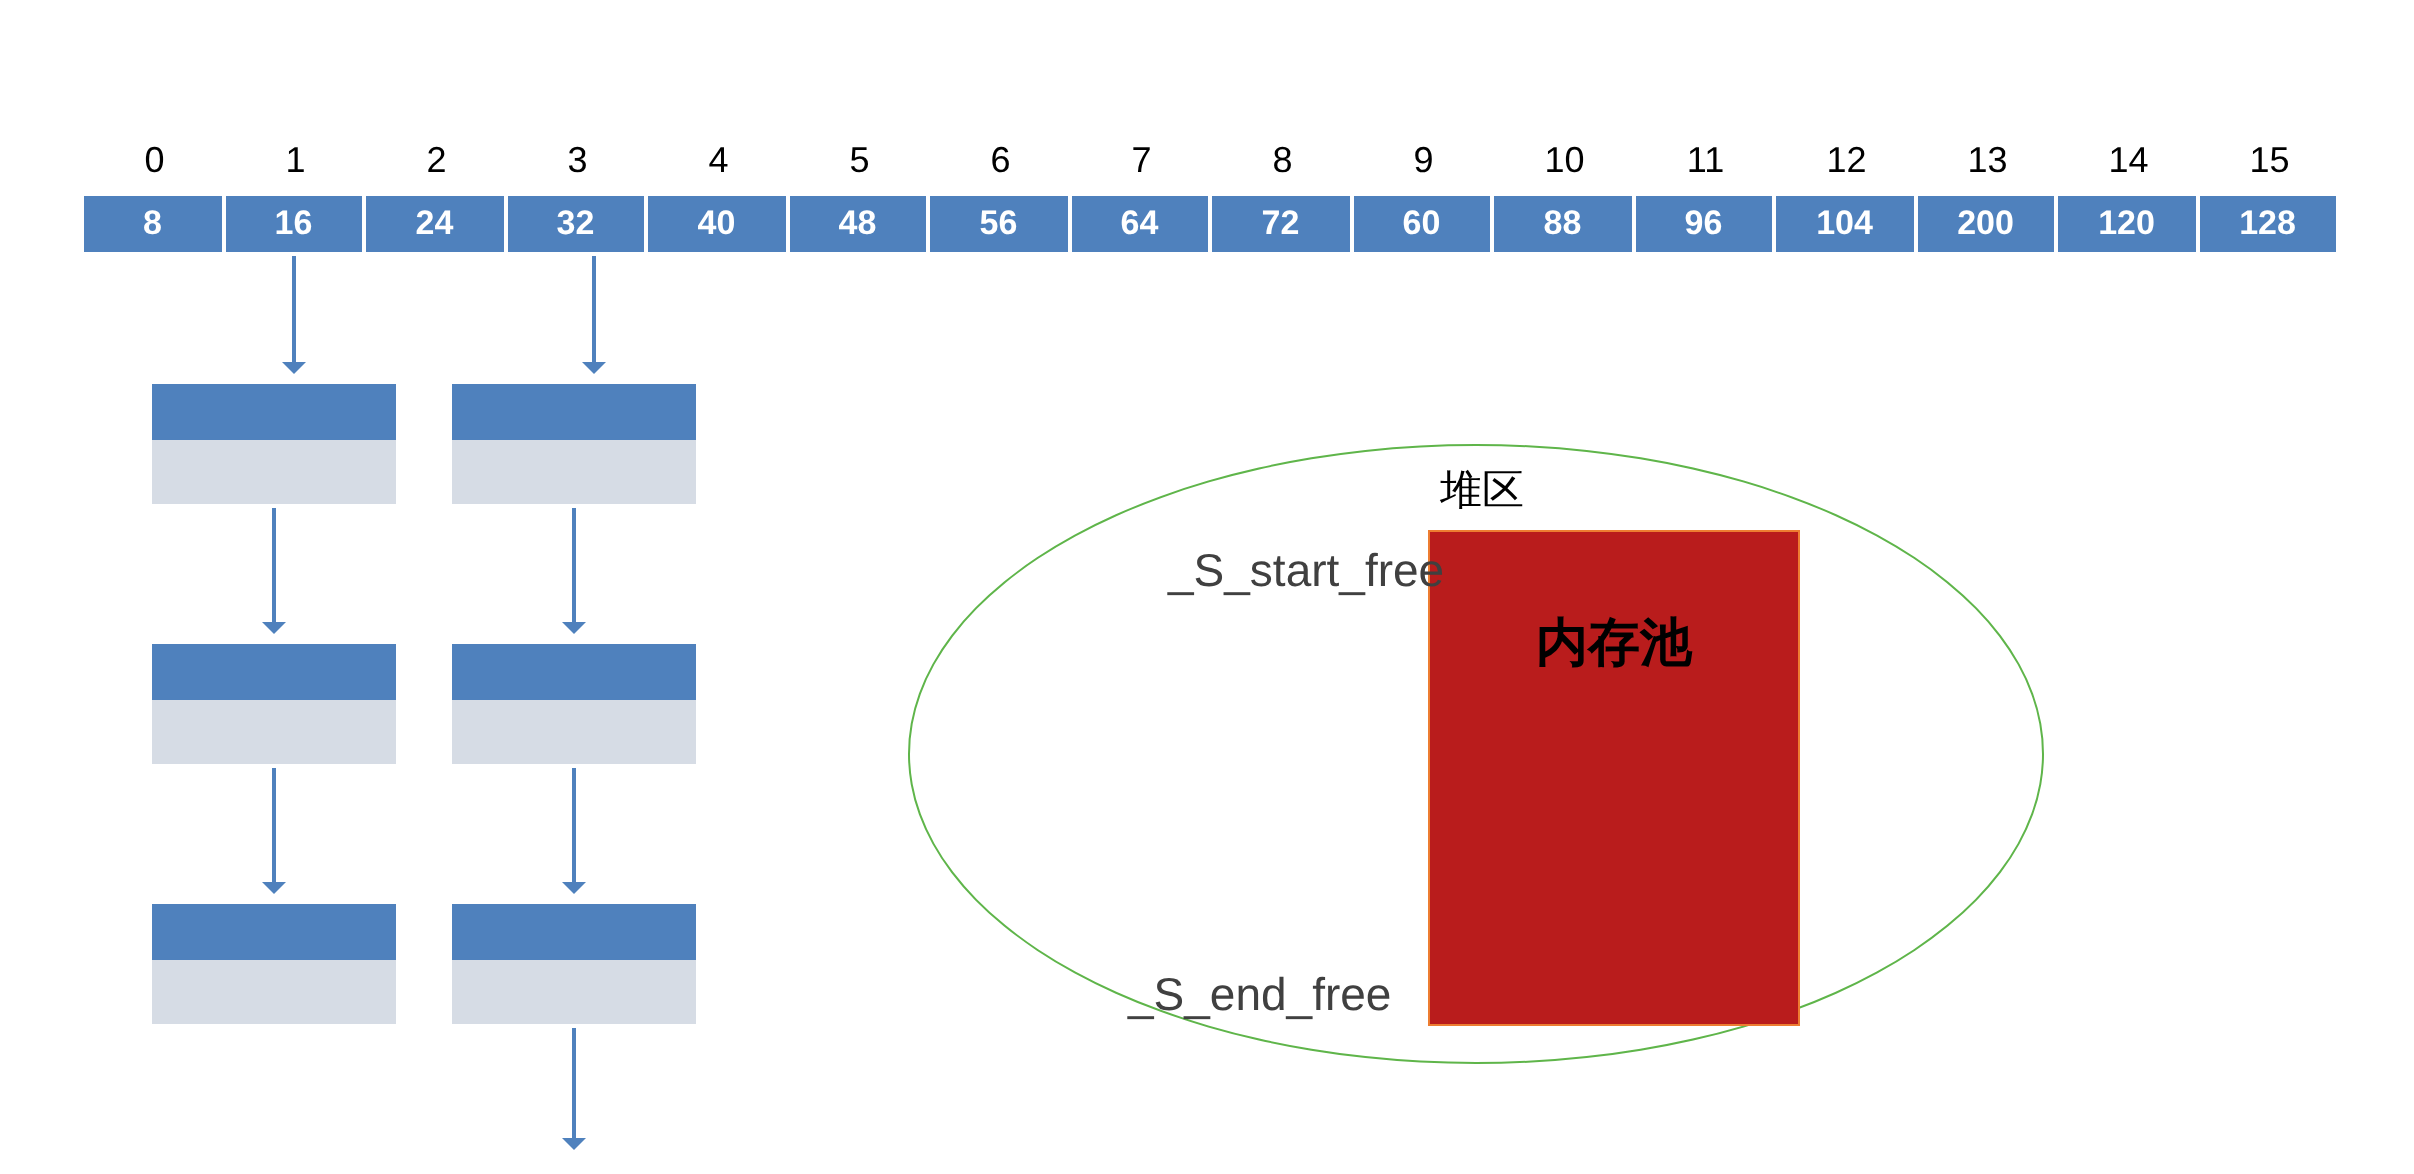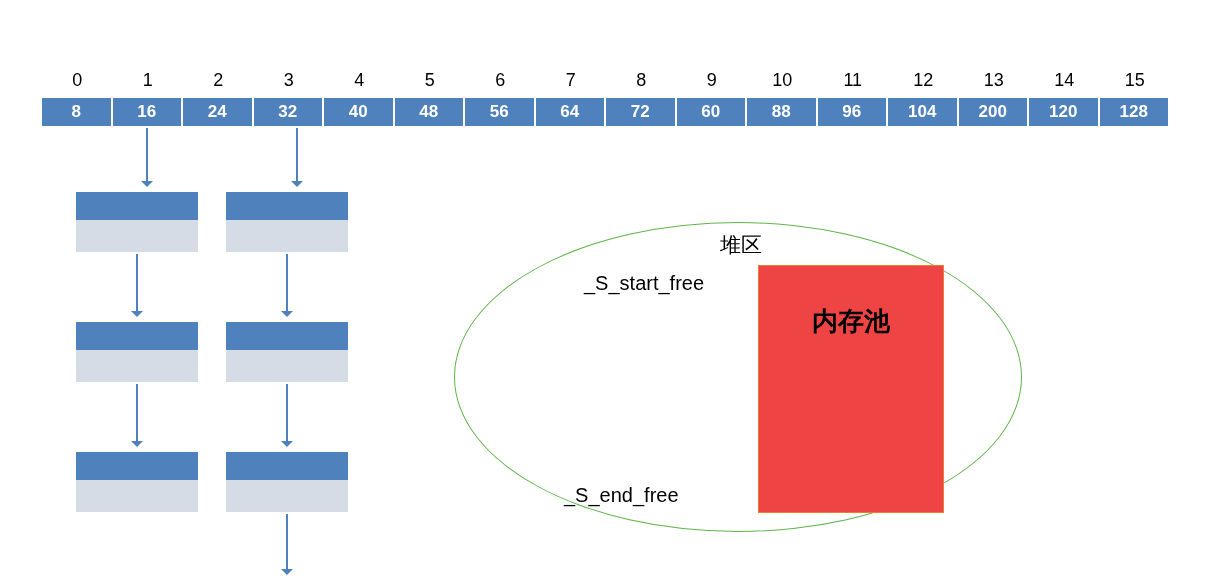--- a/index.html
+++ b/index.html
@@ -88,37 +88,36 @@
     color: #000;
     margin-top: 43px;
   }
   .ellipse {
     position: absolute;
     border: 1.5px solid #5fb54a;
     border-radius: 50%;
   }
   .heap-rect {
     position: absolute;
-    background: #ef4444;
+    background: #b91c1c;
     border: 1px solid #ed7d31;
     display: flex;
     align-items: flex-start;
     justify-content: center;
-    margin-left: 44px;
   }
   .heap-rect-text {
     margin-top: 38px;
     font-size: 26px;
     font-weight: bold;
     color: #000;
   }
   .ptr-label {
     position: absolute;
-    font-size: 20px;
-    color: #000000;
+    font-size: 23px;
+    color: #404040;
   }
 </style>
 </head>
 <body>
 
 <div class="diagram">
 
   <div class="index-row">
     <div class="index-cell">0</div>
     <div class="index-cell">1</div>

